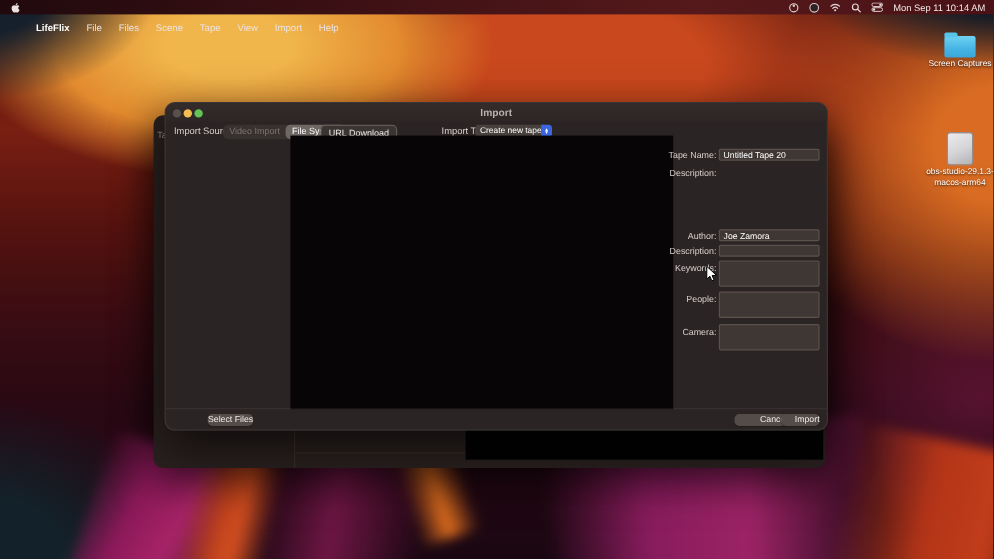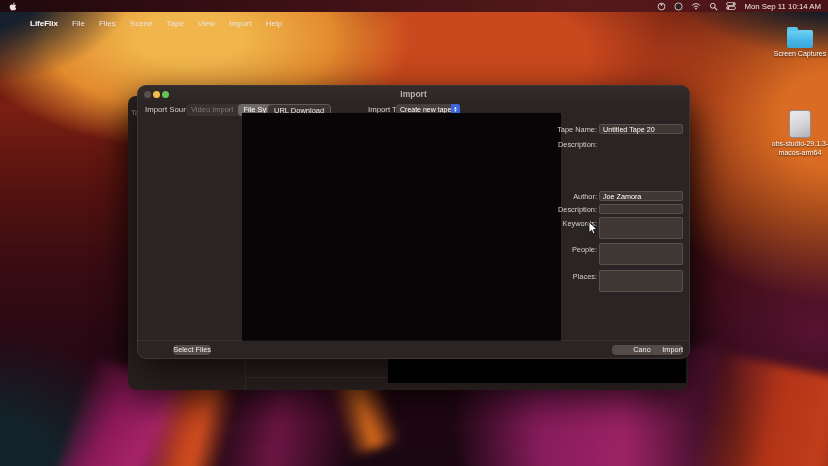--- a/index.html
+++ b/index.html
@@ -242,21 +242,21 @@
 
   <span class="flabel" style="left:403px;top:119px;">Description:</span>
   <div class="ffield single" style="top:118px;"></div>
 
   <span class="flabel" style="left:403px;top:133px;">Keywords:</span>
   <div class="ffield area" style="top:131px;height:22px;"></div>
 
   <span class="flabel" style="left:403px;top:159px;">People:</span>
   <div class="ffield area" style="top:157px;height:22px;"></div>
 
-  <span class="flabel" style="left:403px;top:186px;">Places:</span>
+  <span class="flabel" style="left:403px;top:186px;">Camera:</span>
   <div class="ffield area" style="top:184px;height:22px;"></div>
 
   <div class="btmbar">
     <div class="btn selectfiles">Select Files</div>
     <div class="btn cancel">Cancel</div>
     <div class="btn import">Import</div>
   </div>
 </div>
 
 <div class="cursor">

